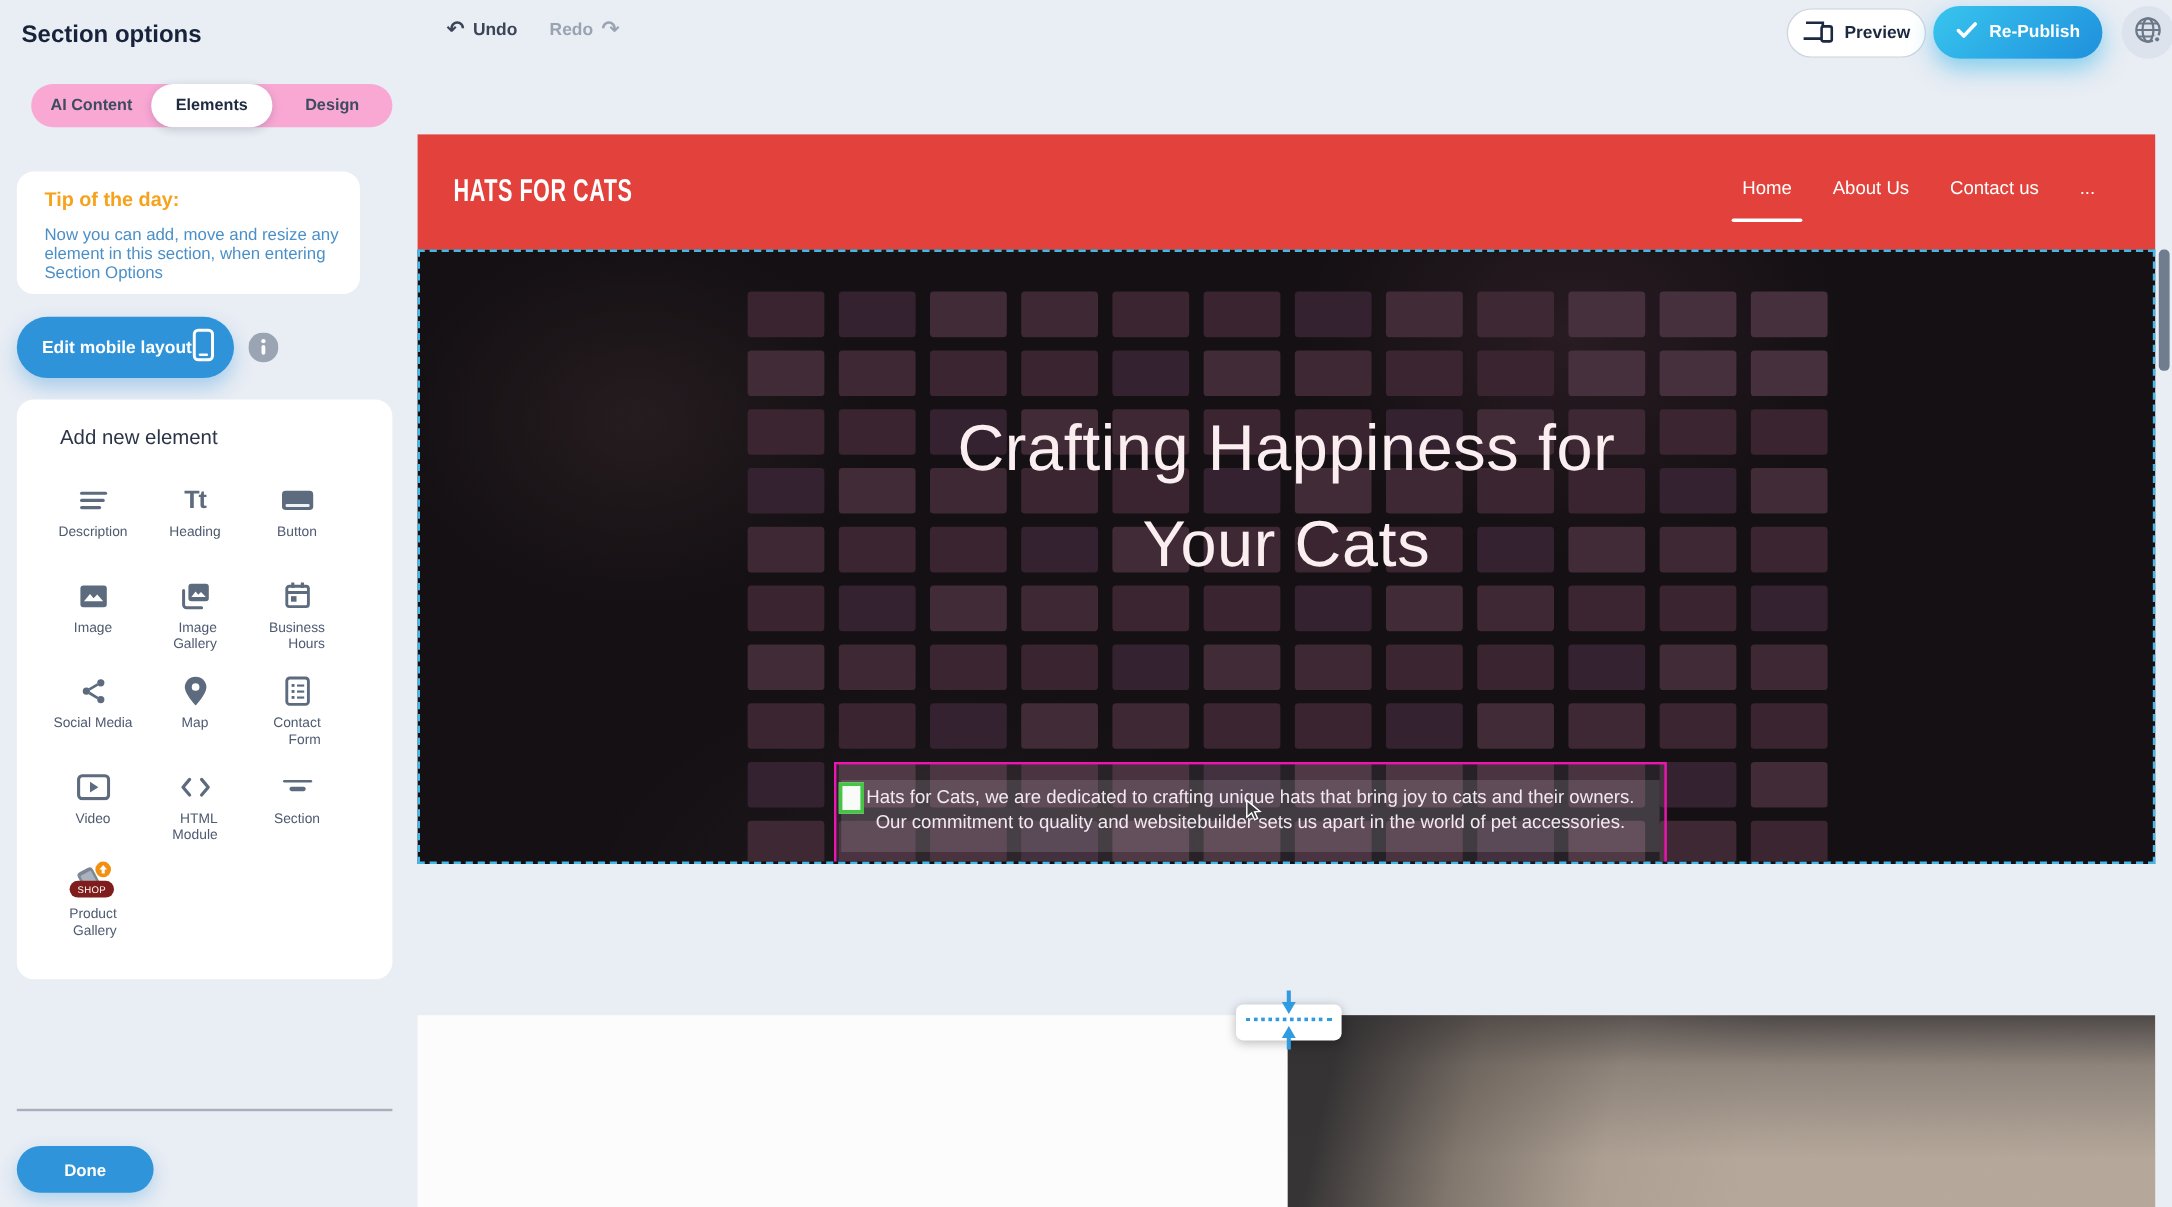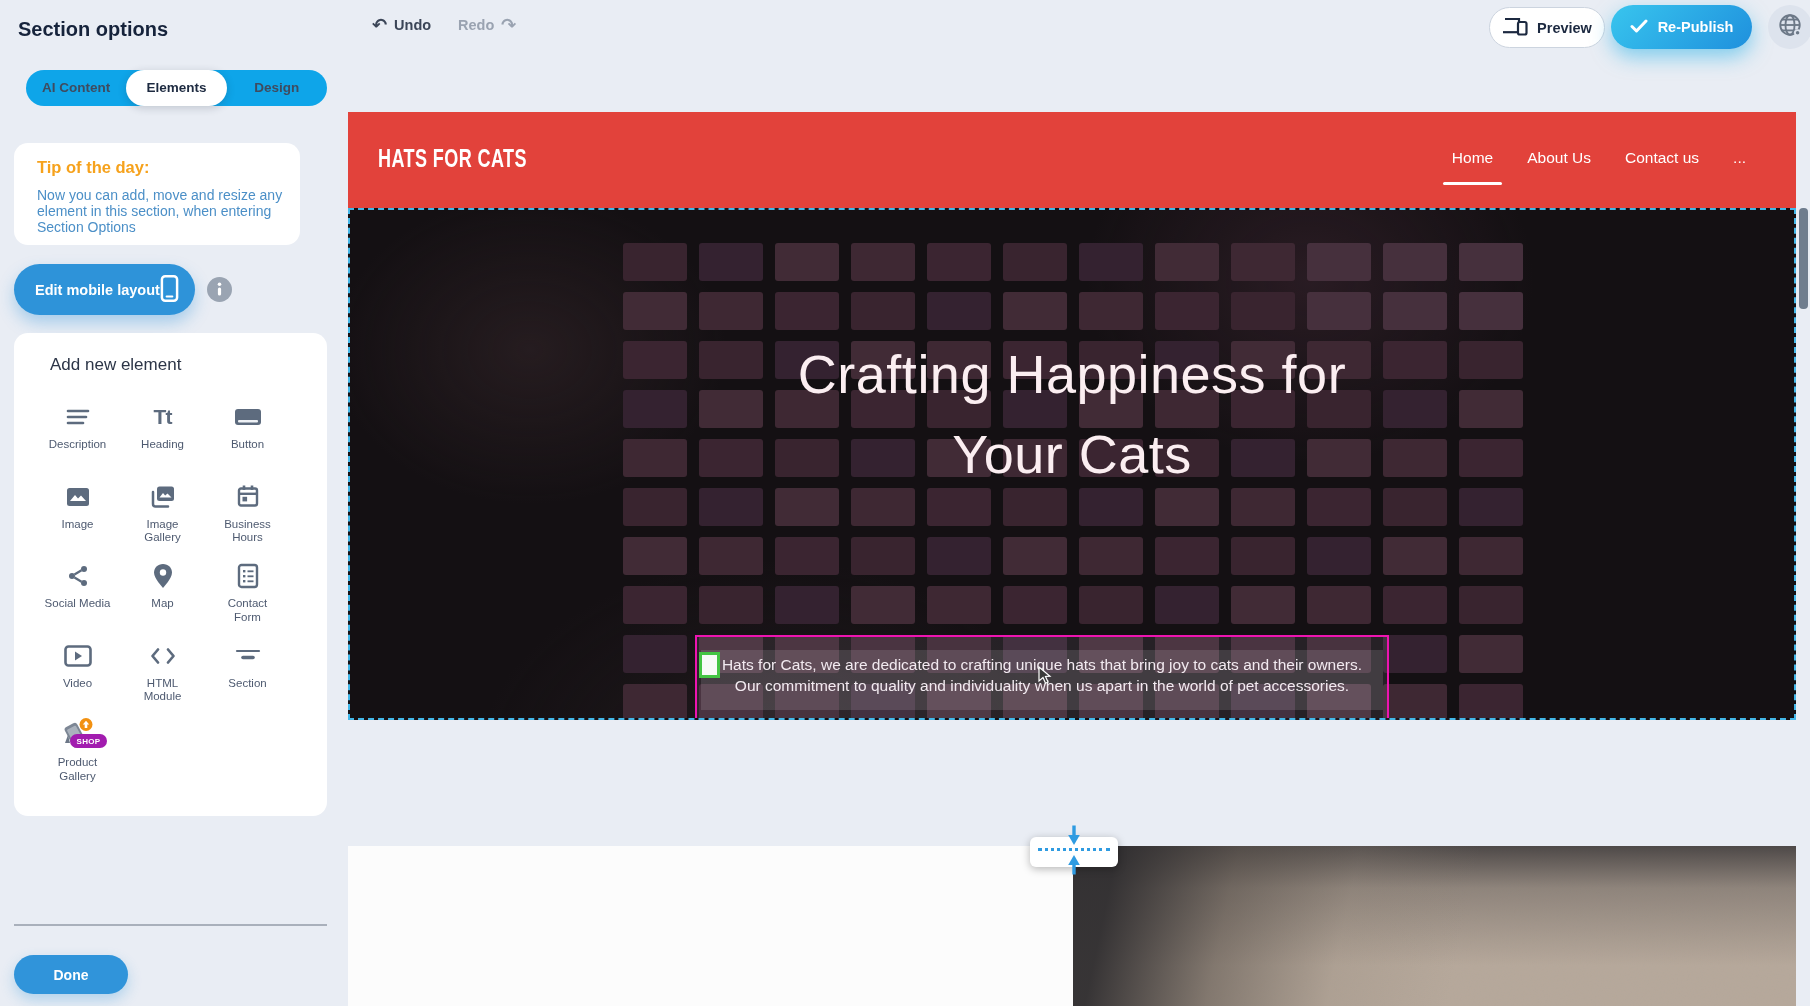--- a/index.html
+++ b/index.html
@@ -21,40 +21,40 @@
     gap:9px;font-size:14.5px;font-weight:700;color:#1c2940;cursor:pointer;}
   .republish-btn{position:absolute;left:1611px;top:5px;width:141px;height:44px;border-radius:22px;
     background:linear-gradient(135deg,#38c5ee 0%,#1f90dd 100%);
     box-shadow:0 8px 20px rgba(41,178,232,.55);
     display:flex;align-items:center;justify-content:center;gap:10px;
     font-size:14.5px;font-weight:700;color:#fff;cursor:pointer;}
   .globe-btn{position:absolute;left:1768px;top:5px;width:44px;height:44px;border-radius:50%;
     background:#dde3ed;display:flex;align-items:center;justify-content:center;cursor:pointer;}
   
   .tab-bar{position:absolute;left:26px;top:70px;width:301px;height:36px;border-radius:18px;
-    background:#0ea5e9;display:flex;align-items:flex-start;}
+    background:#f9a8d4;display:flex;align-items:flex-start;}
   .tab{flex:1;text-align:center;line-height:36px;font-size:13.5px;font-weight:700;color:#3f4b5f;
     border-radius:18px;cursor:pointer;}
   .tab.active{background:#fff;box-shadow:0 2px 8px rgba(30,40,60,.2);color:#1d2a40;}
   .tip-card{position:absolute;left:14px;top:143px;width:286px;height:102px;background:#fff;border-radius:14px;}
   .tip-title{position:absolute;left:23px;top:15px;font-size:16.5px;font-weight:700;color:#f6a21c;}
   .tip-body{position:absolute;left:23px;top:44px;width:278px;font-size:14px;line-height:16px;color:#4b8fc7;}
   .edit-mobile-btn{position:absolute;left:14px;top:264px;width:181px;height:51px;border-radius:26px;
     background:#2e93d9;box-shadow:0 8px 16px rgba(46,147,217,.35);display:flex;align-items:center;
     justify-content:space-between;padding:0 16px 0 21px;color:#fff;font-size:14.5px;font-weight:700;cursor:pointer;}
   .info-btn{position:absolute;left:207px;top:277px;width:25px;height:25px;border-radius:50%;cursor:pointer;}
   .add-card{position:absolute;left:14px;top:333px;width:313px;height:483px;background:#fff;border-radius:14px;}
   .add-title{position:absolute;left:36px;top:22px;font-size:17px;color:#2c3547;}
   .el-grid{position:absolute;left:21px;top:62px;width:256px;display:flex;flex-wrap:wrap;}
   .el-cell{width:85px;height:79.5px;display:flex;flex-direction:column;align-items:center;cursor:pointer;}
   .el-icon{height:36px;display:flex;align-items:center;justify-content:center;position:relative;margin-top:4px;}
   .el-glyph{font-size:21px;font-weight:700;color:#5d6b7e;letter-spacing:-1px;}
-  .el-label{margin-top:3px;font-size:11.5px;line-height:13.5px;color:#4e5a70;text-align:center;white-space:pre-line;}
-  .shop-badge{position:absolute;left:13px;top:17px;background:#a21caf;color:#fff;font-size:8px;
-    font-weight:700;padding:2.5px 7px;border-radius:9px;letter-spacing:.3px;}
+  .el-label{margin-top:3px;font-size:11.5px;line-height:13.5px;color:#4e5a70;text-align:right;white-space:pre-line;}
+  .shop-badge{position:absolute;left:1px;top:17px;background:#7f1d1d;color:#fff;font-size:8px;
+    font-weight:400;padding:2.5px 7px;border-radius:9px;letter-spacing:.3px;}
   .side-divider{position:absolute;left:14px;top:924px;width:313px;height:2px;background:#a9b0bb;}
   .done-btn{position:absolute;left:14px;top:955px;width:114px;height:39px;border-radius:20px;background:#3094da;
     box-shadow:0 6px 14px rgba(48,148,218,.3);display:flex;align-items:center;justify-content:center;
     color:#fff;font-size:14px;font-weight:700;cursor:pointer;}
   
   .browser-bar{position:absolute;left:348px;top:68px;width:1448px;height:44px;background:#fff;
     border-radius:12px 12px 0 0;}
   .b-dot{position:absolute;top:17px;width:10px;height:10px;border-radius:50%;background:#d9dee5;}
   .address-pill{position:absolute;left:52px;top:7px;width:1388px;height:31px;background:#f1f3f5;
     border-radius:7px;display:flex;align-items:center;padding-left:15px;gap:13px;}
@@ -500,21 +500,21 @@
       </div>
     <div class="hero-heading">
       <div>Crafting Happiness for</div>
       <div>Your Cats</div>
     </div>
     <div class="under-band"></div>
     <div class="para-selection">
       <div class="para-band"></div>
       <div class="para-text">
         <div>Hats for Cats, we are dedicated to crafting unique hats that bring joy to cats and their owners.</div>
-        <div>Our commitment to quality and individuality when us apart in the world of pet accessories.</div>
+        <div>Our commitment to quality and websitebuilder sets us apart in the world of pet accessories.</div>
       </div>
       <div class="green-handle"></div>
     </div>
   </div>
 
   <div class="below-left"></div>
   <div class="pavement">
     <svg class="noise" width="723" height="160">
       <filter id="nz">
           <feTurbulence type="fractalNoise" baseFrequency="0.85" numOctaves="2" stitchTiles="stitch"></feTurbulence>

